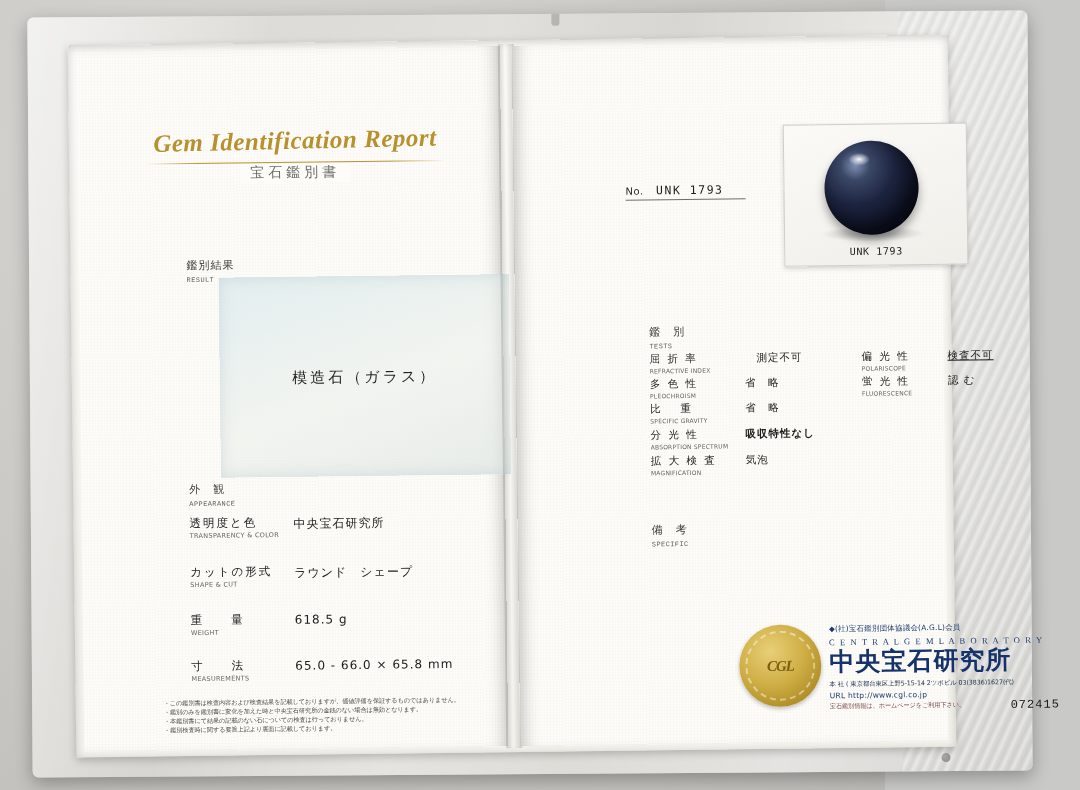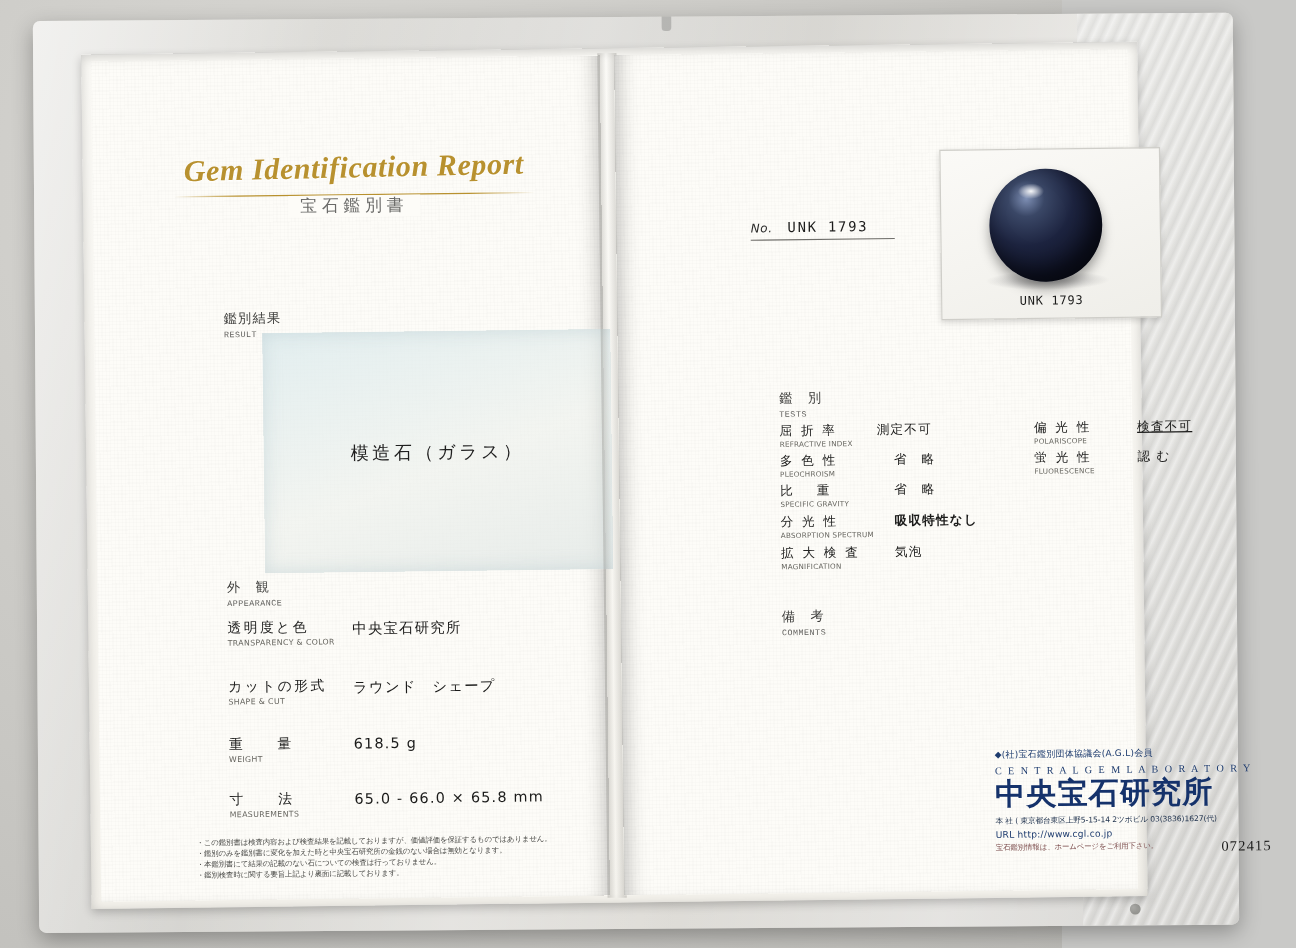--- a/index.html
+++ b/index.html
@@ -153,21 +153,21 @@
     color: #4a4a47;
     letter-spacing: -.1px;
   }
   .fineprint div { white-space: nowrap; }
 
   
   .no-line {
     position:absolute; left: 556px; top: 142px; width: 230px;
   }
   .no-line .no-lbl {
-    font-family:"DejaVu Sans", sans-serif; font-size: 10px; color:#2b2b2a; letter-spacing:.5px;font-style:italic;
+    font-family:"DejaVu Sans", sans-serif; font-size: 10px; color:#2b2b2a; letter-spacing:.5px;
   }
   .no-line .no-val {
     font-family:"DejaVu Sans Mono", monospace; font-size: 11.5px; color:#1c1c1b; letter-spacing:1.5px; margin-left:8px;
   }
   .no-underline {
     position:absolute; left:0; top:19px; width: 120px; height:1px; background:#6f6e6a;
   }
 
   
   .photo-card {
@@ -253,21 +253,21 @@
   }
   .lab-jp {
     font-family:"DejaVu Sans", sans-serif; font-weight:bold; font-size: 25px;
     color:#15326b; letter-spacing: 1px; margin-top: 1px; line-height: 1.1;
   }
   .lab-addr { font-family:"DejaVu Sans", sans-serif; font-size: 6.4px; color:#22344f; margin-top: 4px; letter-spacing:-.1px; white-space:nowrap; }
   .lab-url  { font-family:"DejaVu Sans", sans-serif; font-size: 7.6px; color:#1d3b6e; margin-top: 2px; letter-spacing:.2px; }
   .lab-note { font-family:"DejaVu Sans", sans-serif; font-size: 6.2px; color:#7a4a4a; margin-top: 2px; letter-spacing:-.1px; }
   .lab-serial {
     position:absolute; right: 0px; top: 76px;
-    font-family:Liberation Serif, serif; font-size: 12px; color:#1b1b1a; letter-spacing: 1px;
+    font-family:Liberation Mono, monospace; font-size: 12px; color:#1b1b1a; letter-spacing: 1px;
   }
 
   
   .notch {
     position:absolute; left: 524px; top: 0px; width: 8px; height: 12px;
     background: rgba(150,150,148,.55); border-radius: 0 0 3px 3px;
   }
   .dot-clip {
     position:absolute; left: 909px; top: 742px; width: 9px; height: 9px;
     border-radius:50%;
@@ -359,21 +359,21 @@
       </div>
 
       <div class="sec-label" style="left:578px; top:286px;">
         <span class="jp">鑑　別</span>
         <span class="en">TESTS</span>
       </div>
 
       <div class="test-row" style="left:578px; top:314px; width:220px;">
         <div class="t-jp">屈 折 率</div>
         <div class="t-en">REFRACTIVE INDEX</div>
-        <div class="t-val" style="left:81px;">測定不可</div>
+        <div class="t-val" style="left:107px;">測定不可</div>
       </div>
       <div class="test-row" style="left:578px; top:339px; width:220px;">
         <div class="t-jp">多 色 性</div>
         <div class="t-en">PLEOCHROISM</div>
         <div class="t-val" style="left:95px;">省　略</div>
       </div>
       <div class="test-row" style="left:578px; top:364px; width:220px;">
         <div class="t-jp">比　 重</div>
         <div class="t-en">SPECIFIC GRAVITY</div>
         <div class="t-val" style="left:95px;">省　略</div>
@@ -393,25 +393,28 @@
         <div class="t-jp">偏 光 性</div>
         <div class="t-en">POLARISCOPE</div>
         <div class="t-val" style="left:86px;text-decoration:underline;">検査不可</div>
       </div>
       <div class="test-row" style="left:790px; top:339px; width:160px;">
         <div class="t-jp">蛍 光 性</div>
         <div class="t-en">FLUORESCENCE</div>
         <div class="t-val" style="left:86px;">認 む</div>
       </div>
 
-      <div class="sec-label" style="left:578px; top:468px;">
+      <div class="sec-label" style="left:578px; top:484px;">
         <span class="jp">備　考</span>
-        <span class="en">COMMENTS</span>
-      </div>
-
+        <span class="en">SPECIFIC</span>
+      </div>
+
+      <div class="seal">
+        <span class="seal-text">CGL</span>
+      </div>
 
       <div class="lab-block">
         <div class="lab-assoc">◆(社)宝石鑑別団体協議会(A.G.L)会員</div>
         <div class="lab-en">C E N T R A L  G E M  L A B O R A T O R Y</div>
         <div class="lab-jp">中央宝石研究所</div>
         <div class="lab-addr">本 社 ( 東京都台東区上野5-15-14 2ツボビル  03(3836)1627(代)</div>
         <div class="lab-url">URL  http://www.cgl.co.jp</div>
         <div class="lab-note">宝石鑑別情報は、ホームページをご利用下さい。</div>
         <div class="lab-serial">072415</div>
       </div>

